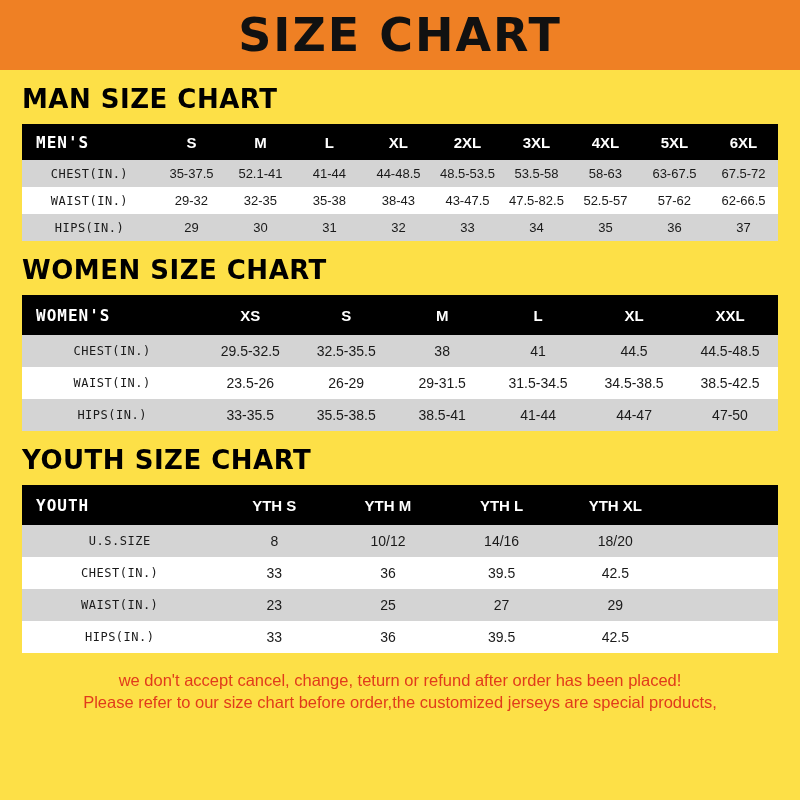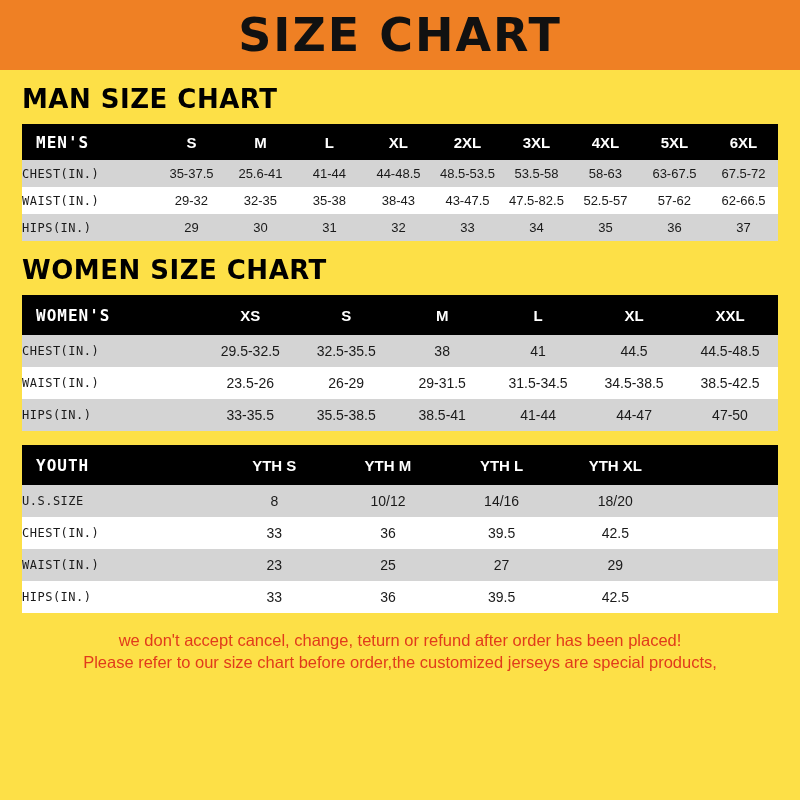--- a/index.html
+++ b/index.html
@@ -86,21 +86,21 @@
   table.size-table tbody tr.light {
     background: #ffffff;
   }
   table.size-table tbody tr.shade {
     background: #d4d4d4;
   }
   table.size-table tbody td.rowlabel {
     font-family: "DejaVu Sans Mono", monospace;
     font-size: 12px;
     letter-spacing: 0.5px;
-    text-align: left;
+    text-align: center;
   }
   .men thead th.corner { font-size: 17px; }
   .women thead th.corner { font-size: 17px; }
   .youth thead th.corner { font-size: 17px; }
   .women table.size-table thead th,
   .youth table.size-table thead th { height: 40px; }
   .women table.size-table td,
   .youth table.size-table td { height: 32px; font-size: 14px; }
   .footer-note {
     margin-top: 16px;
@@ -138,21 +138,21 @@
             <th>3XL</th>
             <th>4XL</th>
             <th>5XL</th>
             <th>6XL</th>
           </tr>
         </thead>
         <tbody>
           <tr class="shade">
             <td class="rowlabel">CHEST(IN.)</td>
             <td>35-37.5</td>
-            <td>25.6-41</td>
+            <td>52.1-41</td>
             <td>41-44</td>
             <td>44-48.5</td>
             <td>48.5-53.5</td>
             <td>53.5-58</td>
             <td>58-63</td>
             <td>63-67.5</td>
             <td>67.5-72</td>
           </tr>
           <tr class="light">
             <td class="rowlabel">WAIST(IN.)</td>
@@ -222,20 +222,21 @@
             <td>38.5-41</td>
             <td>41-44</td>
             <td>44-47</td>
             <td>47-50</td>
           </tr>
         </tbody>
       </table>
     </div>
 
     <div class="section youth">
+      <div class="section-title">YOUTH SIZE CHART</div>
       <table class="size-table">
         <thead>
           <tr>
             <th class="corner" style="width:24%">YOUTH</th>
             <th>YTH S</th>
             <th>YTH M</th>
             <th>YTH L</th>
             <th>YTH XL</th>
             <th style="width:14%"></th>
           </tr>

